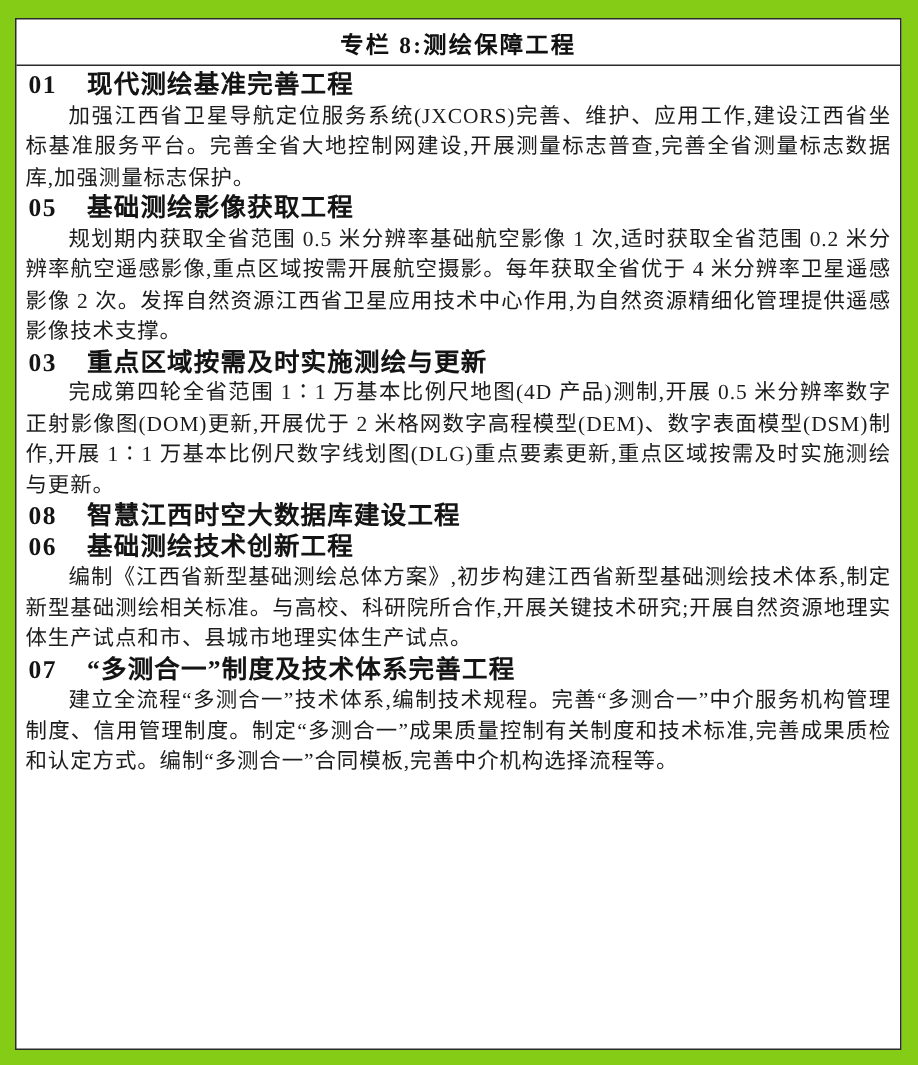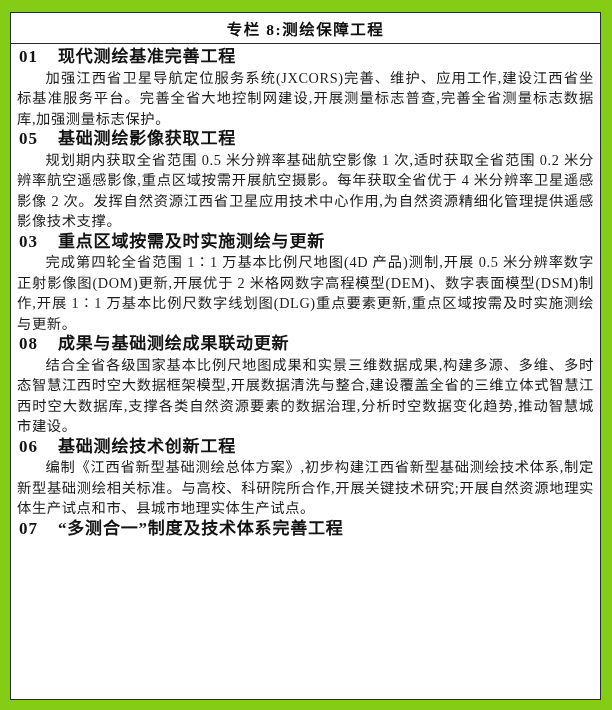--- a/index.html
+++ b/index.html
@@ -95,34 +95,34 @@
 
       <div class="section">
         <div class="sec-head">
           <span class="sec-num">03</span><span class="sec-title">重点区域按需及时实施测绘与更新</span>
         </div>
         <p class="sec-body">完成第四轮全省范围 1∶1 万基本比例尺地图(4D 产品)测制,开展 0.5 米分辨率数字正射影像图(DOM)更新,开展优于 2 米格网数字高程模型(DEM)、数字表面模型(DSM)制作,开展 1∶1 万基本比例尺数字线划图(DLG)重点要素更新,重点区域按需及时实施测绘与更新。</p>
       </div>
 
       <div class="section">
         <div class="sec-head">
-          <span class="sec-num">08</span><span class="sec-title">成果与基础测绘成果联动更新</span>
+          <span class="sec-num">08</span><span class="sec-title">智慧江西时空大数据库建设工程</span>
         </div>
-        <p class="sec-body">结合全省各级国家基本比例尺地图成果和实景三维数据成果,构建多源、多维、多时态智慧江西时空大数据框架模型,开展数据清洗与整合,建设覆盖全省的三维立体式智慧江西时空大数据库,支撑各类自然资源要素的数据治理,分析时空数据变化趋势,推动智慧城市建设。</p>
       </div>
 
 
       <div class="section">
         <div class="sec-head">
           <span class="sec-num">06</span><span class="sec-title">基础测绘技术创新工程</span>
         </div>
         <p class="sec-body">编制《江西省新型基础测绘总体方案》,初步构建江西省新型基础测绘技术体系,制定新型基础测绘相关标准。与高校、科研院所合作,开展关键技术研究;开展自然资源地理实体生产试点和市、县城市地理实体生产试点。</p>
       </div>
 
       <div class="section">
         <div class="sec-head">
           <span class="sec-num">07</span><span class="sec-title">“多测合一”制度及技术体系完善工程</span>
         </div>
+        <p class="sec-body">建立全流程“多测合一”技术体系,编制技术规程。完善“多测合一”中介服务机构管理制度、信用管理制度。制定“多测合一”成果质量控制有关制度和技术标准,完善成果质检和认定方式。编制“多测合一”合同模板,完善中介机构选择流程等。</p>
       </div>
 
     </div>
   </div>
 </div>
 
 </body></html>

